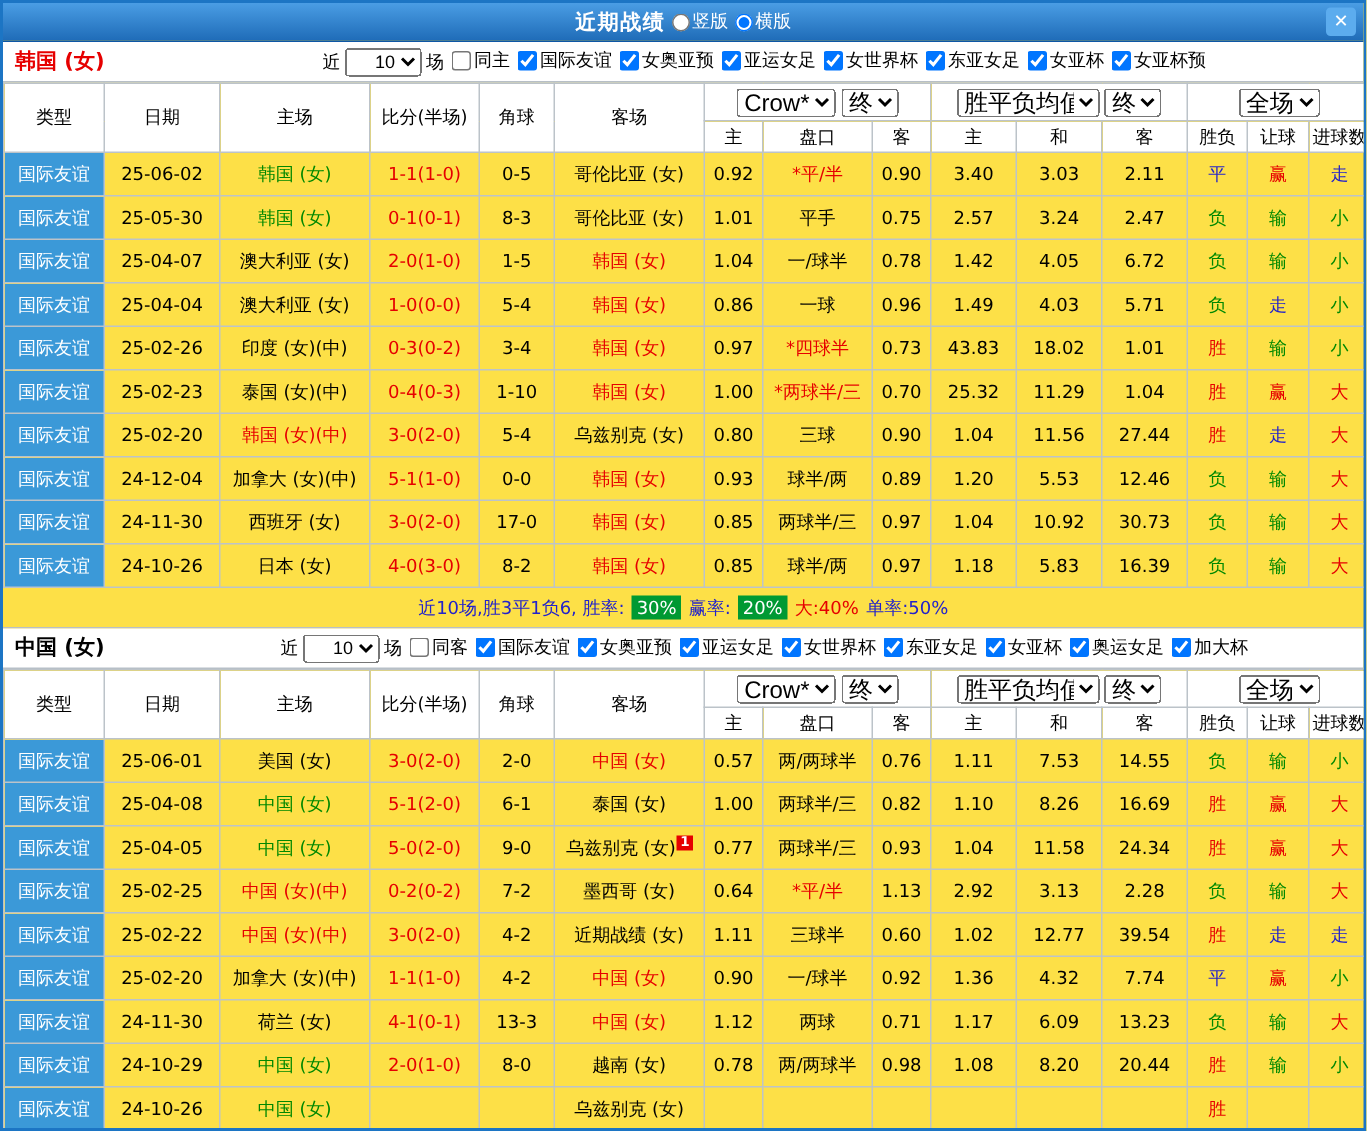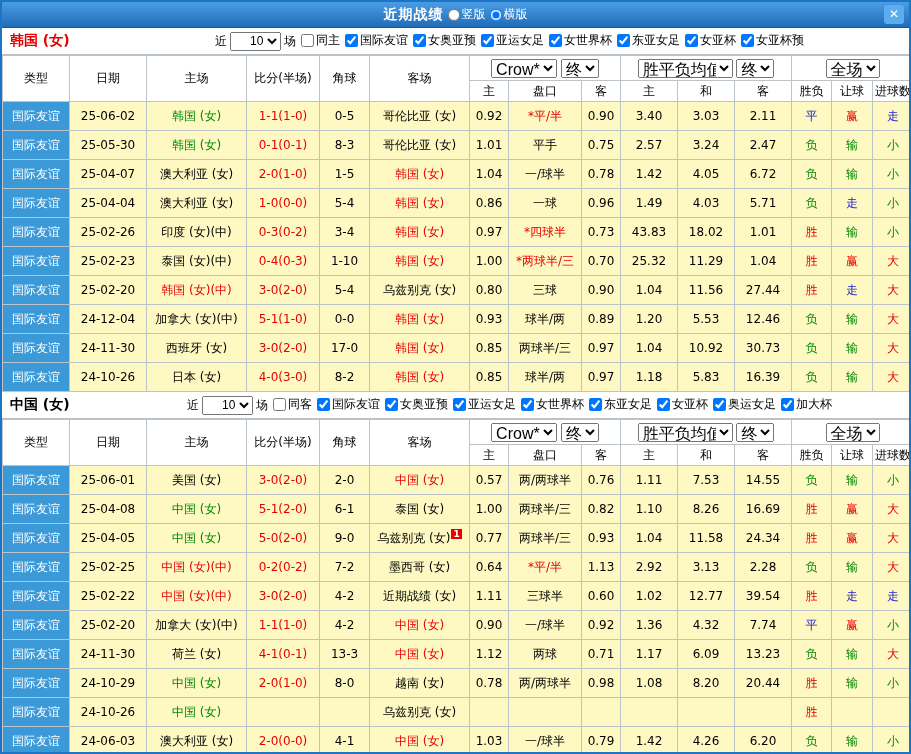--- a/index.html
+++ b/index.html
@@ -1,17 +1,17 @@
 <!DOCTYPE html>
 <html><head>
 <meta charset="utf-8">
 <style>
   html,body{margin:0;padding:0;}
   body{font-family:"DejaVu Sans","Liberation Sans",sans-serif;width:911px;background:#fff;}
-  .window{width:911px;height:754px;border:2px solid #1c75c4;box-sizing:border-box;overflow:hidden;background:#fef9c3;}
+  .window{width:911px;height:754px;border:2px solid #1c75c4;box-sizing:border-box;overflow:hidden;background:#fde047;}
   .titlebar{height:26px;background:linear-gradient(180deg,#4a9de4 0%,#1f6cb8 100%);position:relative;display:flex;align-items:center;justify-content:center;color:#fff;border-bottom:1px solid #0d57a6;box-sizing:border-box;}
   .titlebar-center{display:flex;align-items:center;}
   .title{font-size:14px;font-weight:bold;letter-spacing:1px;}
   .radio-label{display:inline-flex;align-items:center;font-size:12px;margin-left:4px;cursor:pointer;}
   .radio-label input{margin:0 2px 0 0;width:12px;height:12px;}
   .close-btn{position:absolute;right:5px;top:3px;width:20px;height:19px;line-height:19px;text-align:center;background:#5cacee;border-radius:3px;font-size:12px;font-weight:bold;cursor:pointer;color:#fff;}
   .filter-row{height:26px;display:flex;align-items:center;font-size:12px;border-bottom:1px solid #b7bfc7;background:#fff;}
   .team-title{font-size:14px;font-weight:bold;padding-left:8px;width:100px;flex:none;color:#000;}
   .team-title.red{color:#e60000;}
   .filter-controls{flex:1;display:flex;align-items:center;justify-content:center;white-space:nowrap;}
@@ -308,20 +308,28 @@
             <td>0.97</td>
             <td>1.18</td>
             <td>5.83</td>
             <td>16.39</td>
             <td class="t-green">负</td>
             <td class="t-green">输</td>
             <td class="t-red">大</td>
           </tr>
         </tbody>
     </table>
+    <div class="summary">
+      <span class="sum-blue">近10场,胜3平1负6, 胜率:</span>
+      <span class="badge-green">30%</span>
+      <span class="sum-blue">赢率:</span>
+      <span class="badge-green">20%</span>
+      <span class="sum-red">大:40%</span>
+      <span class="sum-blue">单率:50%</span>
+    </div>
   </div>
 
   <div class="section">
     <div class="filter-row">
       <span class="team-title">中国 (女)</span>
       <div class="filter-controls">
         <span>近</span>
         <select class="count-select"><option>10</option></select>
         <span>场</span>
         <span class="cb-group"><label class="cb">

